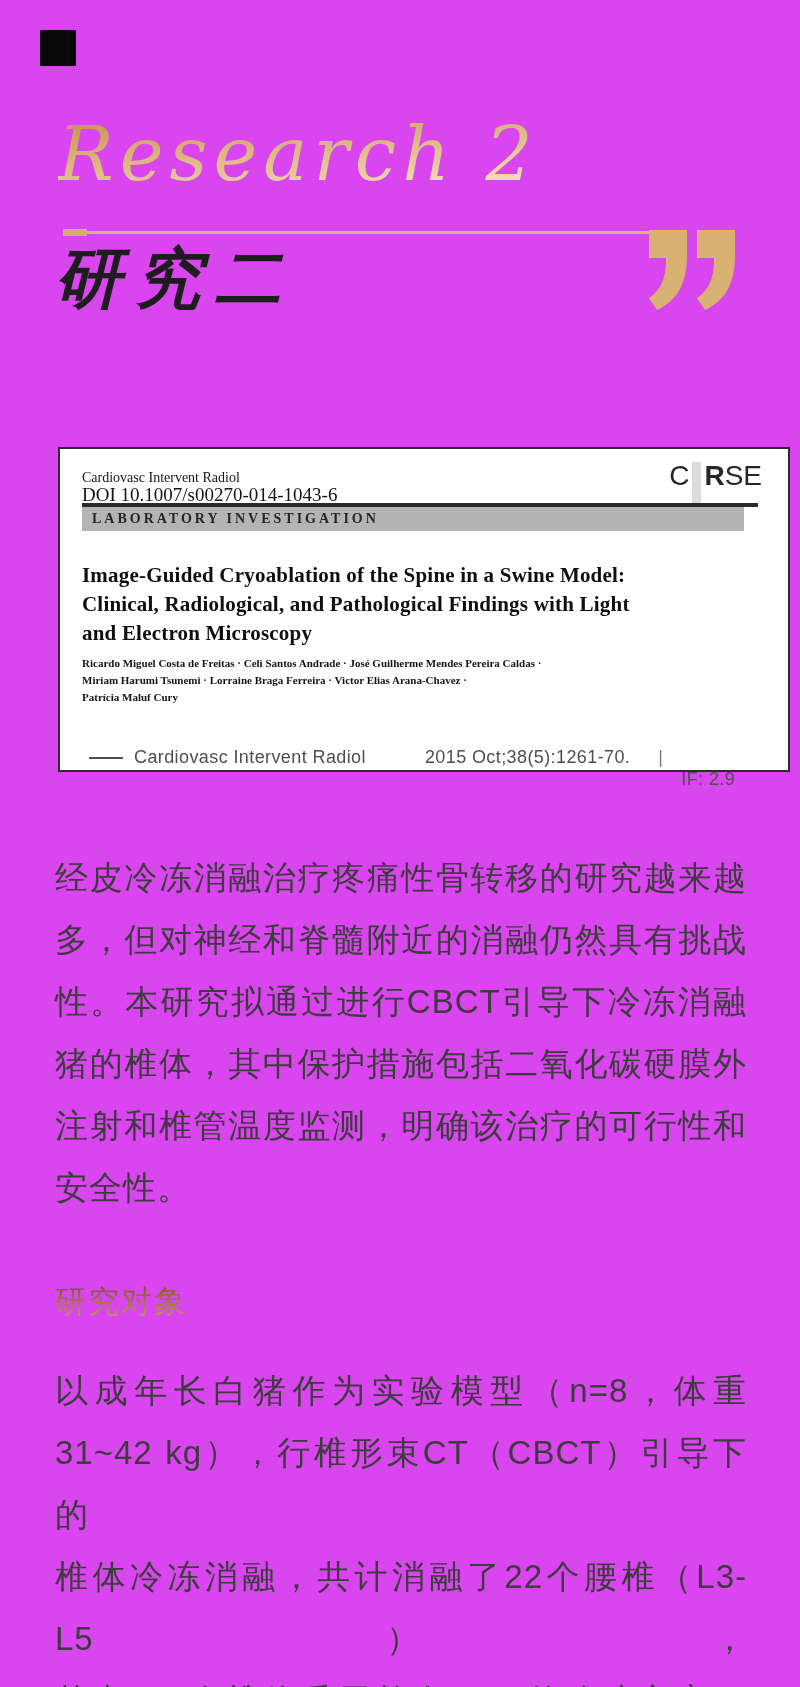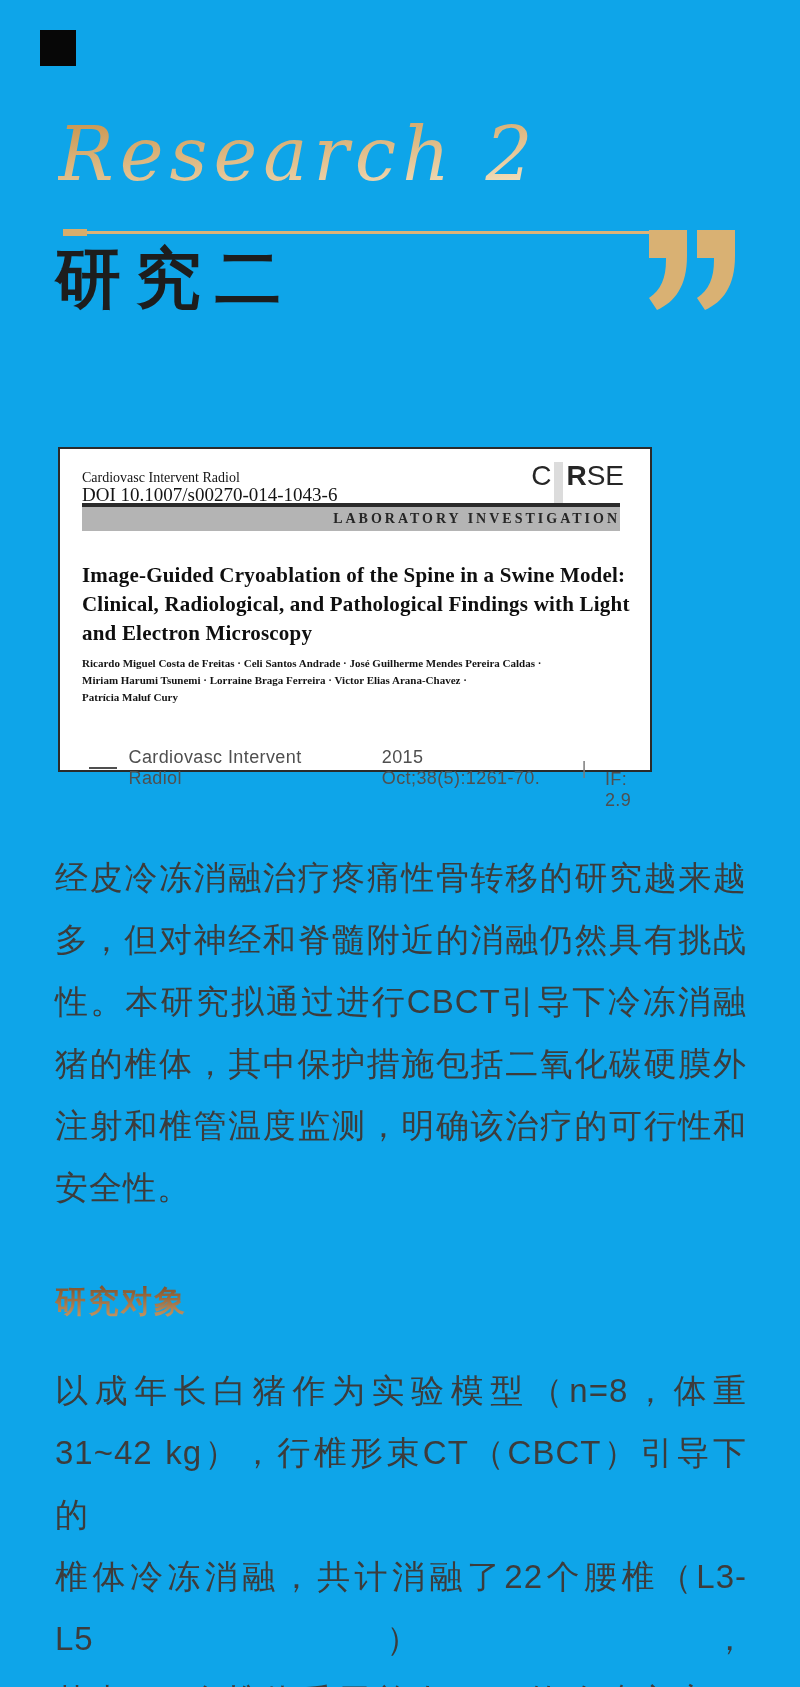--- a/index.html
+++ b/index.html
@@ -1,54 +1,54 @@
 <!DOCTYPE html>
 <html><head>
 <meta charset="utf-8">
 <style>
   html,body{margin:0;padding:0;background:#ffffff;}
-  .page{position:relative;width:800px;height:1687px;background:#0ea5e9;overflow:hidden;
+  .page{position:relative;width:800px;height:1687px;background:#d946ef;overflow:hidden;
         font-family:"Liberation Sans","DejaVu Sans",sans-serif;}
 
   
   .black-square{position:absolute;left:40px;top:30px;width:36px;height:36px;background:#070707;}
 
   
   .script-title{position:absolute;left:58px;top:110px;
     font-family:"DejaVu Serif",serif;font-style:italic;font-weight:400;
     font-size:74px;letter-spacing:6px;line-height:1.2;
     background:linear-gradient(175deg,#c9944c 8%,#e7c astray 50%,#f5e3c2 92%);
     background:linear-gradient(175deg,#c9944c 8%,#f5e3c2 92%);
     -webkit-background-clip:text;background-clip:text;color:transparent;}
 
   
   .gold-rule-thin{position:absolute;left:63px;top:231px;width:587px;height:3px;background:#ddb377;}
   .gold-rule-thick{position:absolute;left:63px;top:229px;width:24px;height:7px;background:#d8ad6c;}
 
   
   .cn-title{position:absolute;left:55px;top:244px;
     font-family:"Liberation Serif","DejaVu Serif",serif;font-weight:600;
-    font-size:66px;letter-spacing:14px;line-height:1.05;color:#1d1d1d;}
+    font-size:66px;letter-spacing:14px;line-height:1.05;color:#1d1d1d;font-style:italic;}
 
   
   .quote-icon{position:absolute;left:649px;top:230px;width:88px;height:82px;}
 
   
-  .journal-card{position:absolute;left:58px;top:447px;width:594px;height:325px;
+  .journal-card{position:absolute;left:58px;top:447px;width:732px;height:325px;
     box-sizing:border-box;border:2px solid #2b2b2b;background:#ffffff;
     font-family:"Liberation Serif","DejaVu Serif",serif;}
   .jc-journal{position:absolute;left:22px;top:20px;font-size:14px;line-height:17px;color:#141414;}
   .jc-doi{position:absolute;left:22px;top:37px;font-size:19px;line-height:17px;color:#141414;}
   .jc-logo{position:absolute;top:13px;right:26px;display:flex;align-items:flex-start;
     font-family:"Liberation Sans","DejaVu Sans",sans-serif;font-size:28px;line-height:28px;color:#262626;}
   .jc-logo .bar{width:9px;height:42px;background:#dcdcdc;margin:0 3px;}
   .jc-logo .bold{font-weight:700;}
   .jc-rule{position:absolute;left:22px;right:30px;top:54px;height:4px;background:#2b2b2b;}
-  .jc-graybar{position:absolute;left:22px;right:30px;top:58px;height:24px;background:#b4b4b4;
-    display:flex;align-items:center;justify-content:flex-end;}
+  .jc-graybar{position:absolute;left:22px;right:44px;top:58px;height:24px;background:#b4b4b4;
+    display:flex;align-items:center;}
   .jc-graybar span{padding-left:10px;font-size:14px;font-weight:700;letter-spacing:3px;color:#262626;}
   .jc-title{position:absolute;left:22px;top:112px;font-size:21px;line-height:29px;
     font-weight:700;color:#0f0f0f;letter-spacing:0.2px;}
   .jc-authors{position:absolute;left:22px;top:206px;font-size:11px;line-height:17px;
     font-weight:700;color:#141414;}
   .jc-citation{position:absolute;left:29px;top:276px;display:flex;align-items:center;
     font-family:"Liberation Sans","DejaVu Sans",sans-serif;font-size:18px;color:#4f4f4f;
     letter-spacing:0.4px;}
   .cit-dash{width:34px;height:2px;background:#4f4f4f;margin-right:11px;}
   .cit-issue{margin-left:59px;}
@@ -59,21 +59,21 @@
   .cjk-para{position:absolute;left:55px;width:692px;
     font-family:"Liberation Sans","DejaVu Sans",sans-serif;
     font-size:33px;line-height:62px;color:#3c3c3c;letter-spacing:1px;}
   .abstract{top:847px;}
   .subjects{top:1360px;}
   .j-line{text-align:justify;text-align-last:justify;}
   .j-line.last{text-align:justify;text-align-last:left;}
 
   
   .section-heading{position:absolute;left:55px;top:1282px;
-    font-family:"Liberation Serif","DejaVu Serif",serif;font-weight:700;
+    font-family:"Liberation Serif","DejaVu Serif",serif;font-weight:400;
     font-size:31px;letter-spacing:2px;line-height:1.3;
     background:linear-gradient(180deg,#7d4f2a 5%,#c79a67 95%);
     -webkit-background-clip:text;background-clip:text;color:transparent;}
 </style>
 </head>
 <body>
 
 <div class="page">
 
   <div class="black-square"></div>

